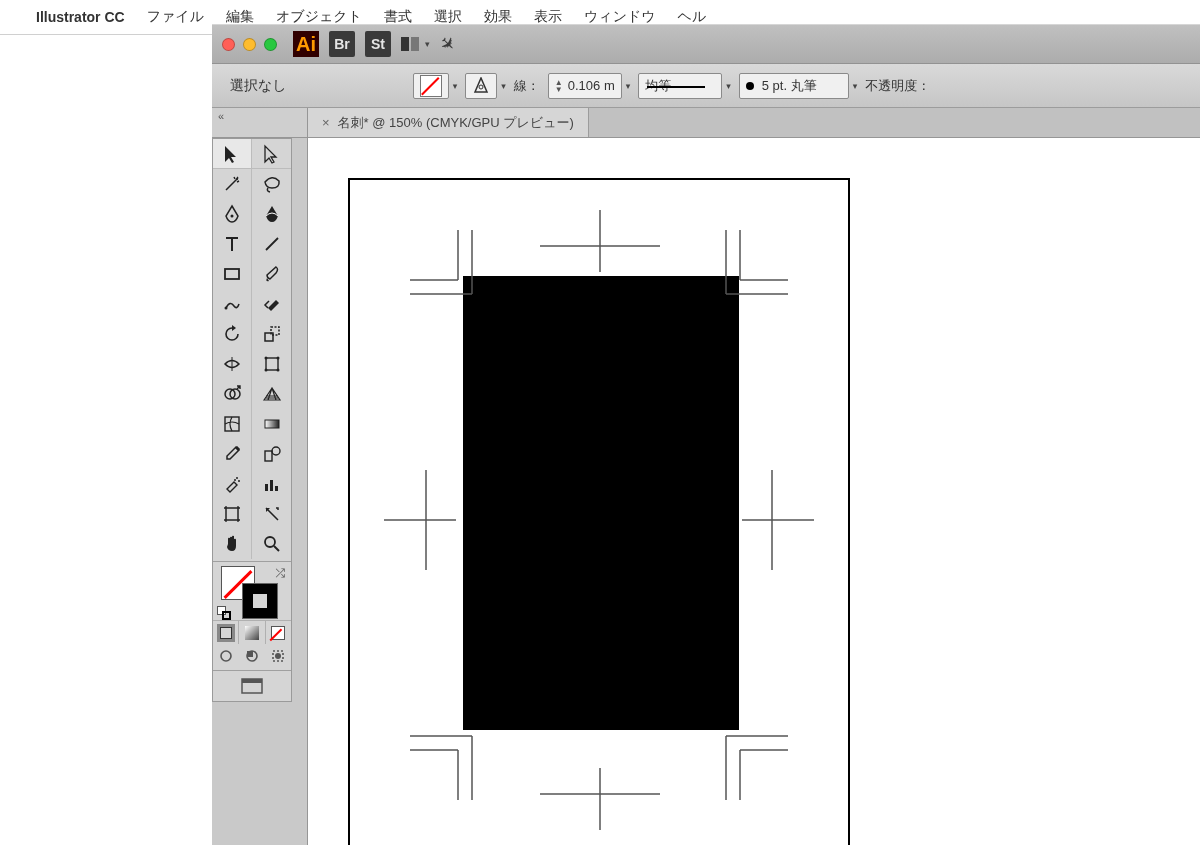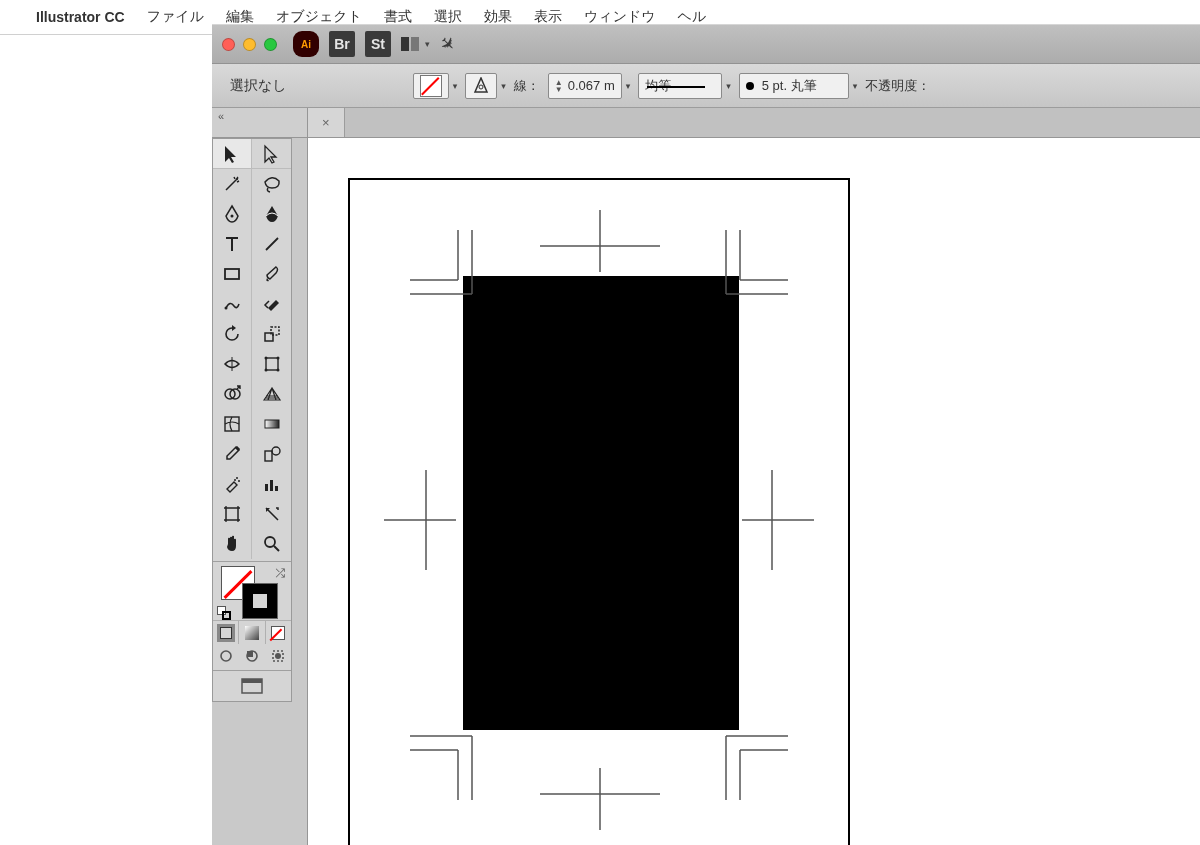--- a/index.html
+++ b/index.html
@@ -26,21 +26,21 @@
   .mac-menubar span{cursor:default;}
 
   
   .app-window{position:absolute;left:212px;top:24px;right:0;height:40px;
     background:linear-gradient(#c0c0c0,#acacac);border-top:1px solid #d6d6d6;border-bottom:1px solid #929292;
     display:flex;align-items:center;gap:10px;padding:0 10px;}
   .traffic{display:flex;gap:8px;margin-right:6px;}
   .tl{width:13px;height:13px;border-radius:50%;border:1px solid rgba(0,0,0,.25);}
   .tl.red{background:#ff5f57;} .tl.yel{background:#febc2e;} .tl.grn{background:#28c840;}
   .ai-badge{width:26px;height:26px;background:#310000;color:#ff9a00;font-weight:700;
-    display:flex;align-items:center;justify-content:center;border-radius:9px;font-size:10px;}
+    display:flex;align-items:center;justify-content:center;border-radius:0;font-size:20px;}
   .sq-badge{width:26px;height:26px;background:#3a3a3a;color:#e5e5e5;font-size:14px;font-weight:700;
     display:flex;align-items:center;justify-content:center;border-radius:2px;}
   .arrange-icon{display:flex;gap:2px;}
   .arrange-icon div{width:8px;height:14px;}
   .arrange-icon div:nth-child(1){background:#333;}
   .arrange-icon div:nth-child(2){background:#777;}
   .rocket{font-size:18px;color:#3a3a3a;transform:rotate(45deg);}
   .chev{font-size:9px;color:#444;margin-left:-4px;}
 
   
@@ -169,41 +169,42 @@
         <circle cx="9" cy="10" r="2" fill="none" stroke="#333"></circle>
       </svg>
   </div>
   <span class="chev">▾</span>
   <span class="ctrl-label">線：</span>
   <div class="ctrl-box stroke-val">
     <span class="spin">
         <span>▲</span>
         <span>▼</span>
       </span>
-    <span>0.067 m</span>
+    <span>0.106 m</span>
   </div>
   <span class="chev">▾</span>
   <div class="ctrl-box profile-line">
     <span>均等</span>
   </div>
   <span class="chev">▾</span>
   <div class="ctrl-box brush-box">
     <span class="brush-dot"></span>
     <span>5 pt. 丸筆</span>
   </div>
   <span class="chev">▾</span>
   <span class="ctrl-label">不透明度：</span>
 </div>
 
 <div class="panel-collapse">
   <span>«</span>
 </div>
 <div class="tabstrip">
   <div class="doc-tab">
     <span class="x">×</span>
+    <span>名刺* @ 150% (CMYK/GPU プレビュー)</span>
   </div>
 </div>
 
 <div class="left-panels">
   <div class="stub"></div>
 </div>
 
 <div class="tools-panel">
   <div class="tool-grid" id="tool-grid">
       <div class="tool active">

